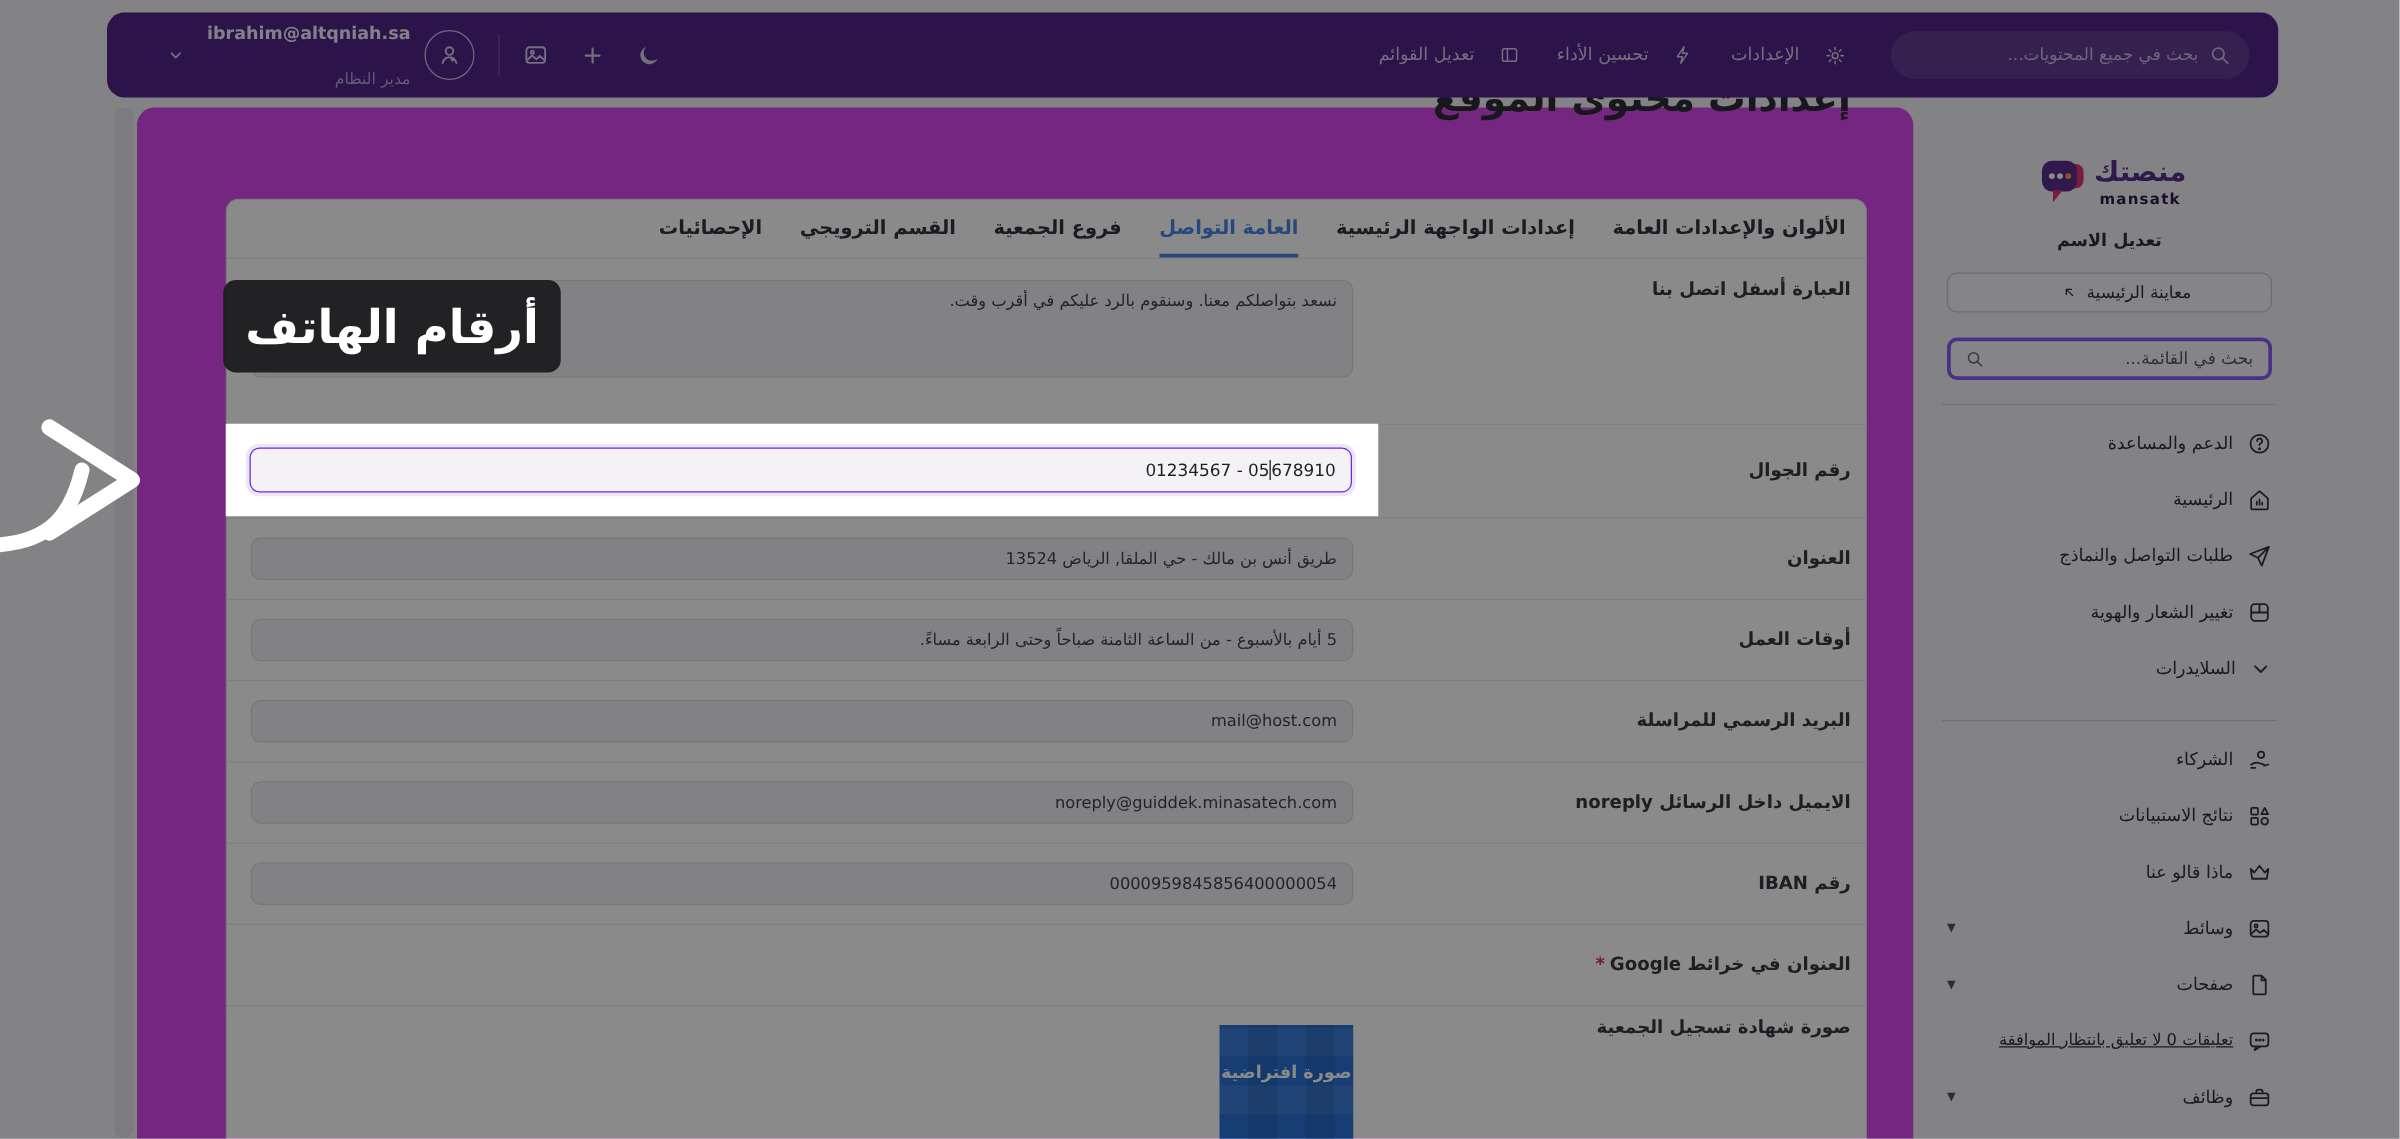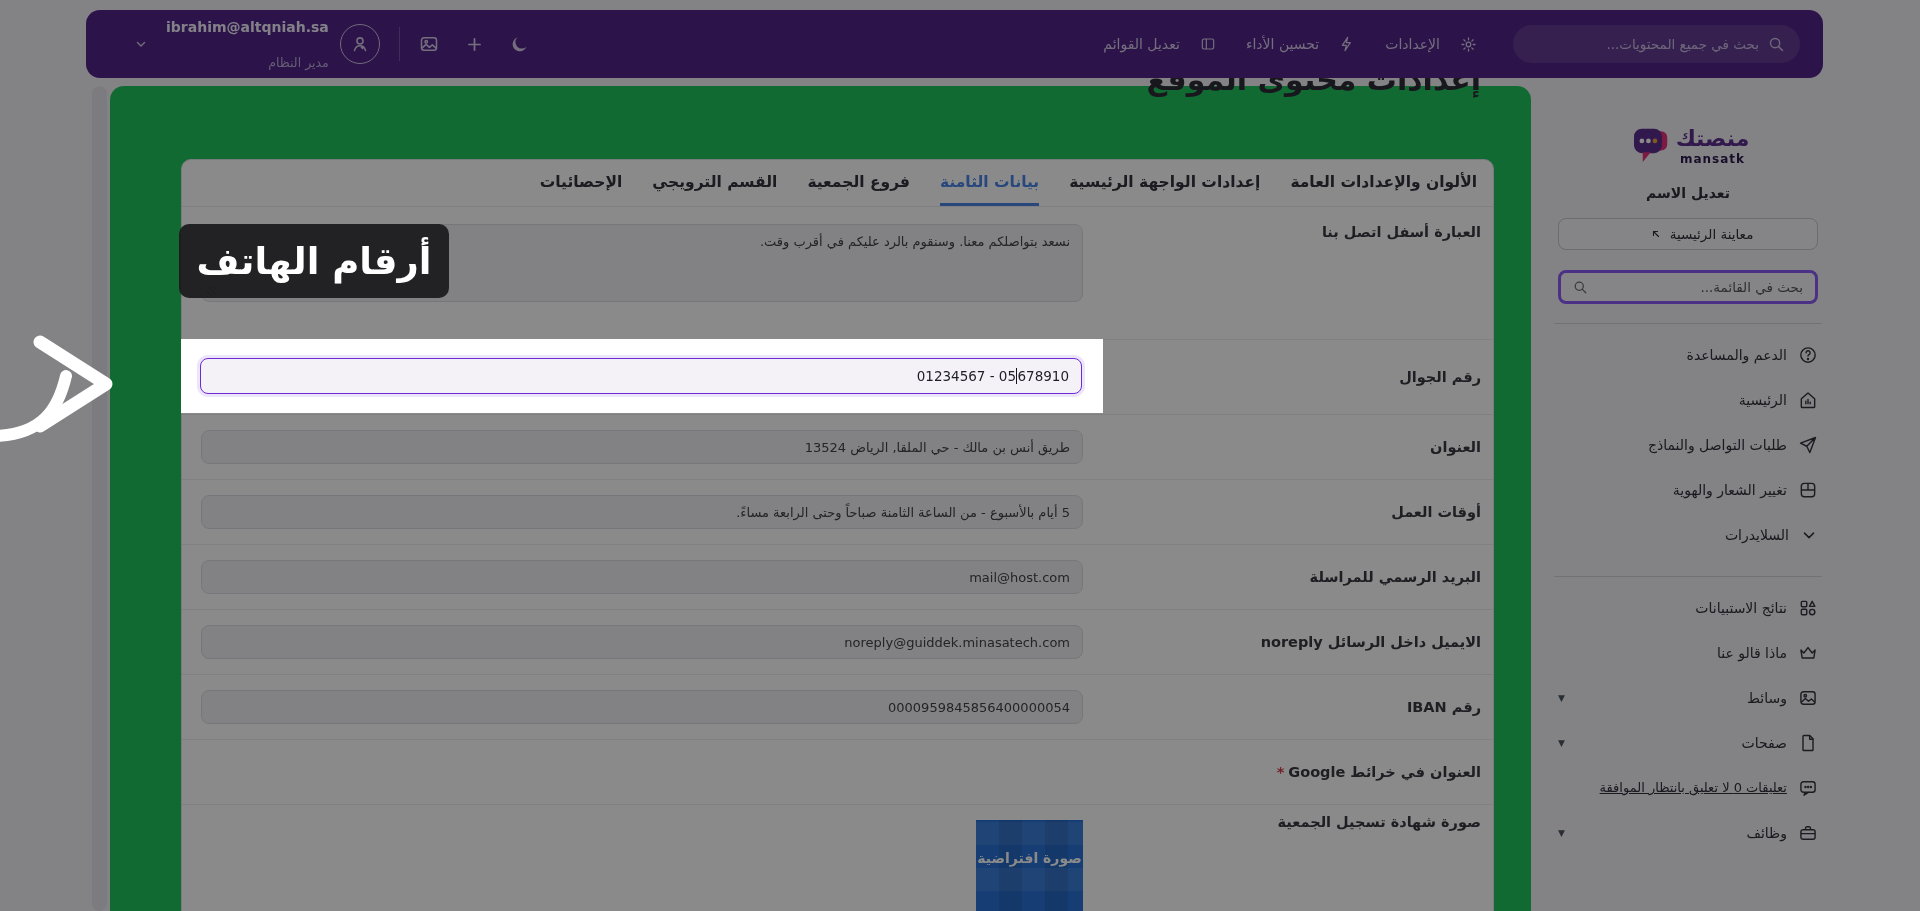--- a/index.html
+++ b/index.html
@@ -44,21 +44,21 @@
   .sb-search .mag { margin-inline-start:auto; color:#6a6a75; }
   .sb-div { height:1px; background:#d2d2d9; margin:19px -4px 8px; }
   .sb-item { display:flex; align-items:center; gap:11px; height:45px; font-size:14px;
     color:#30303b; font-weight:500; cursor:pointer; }
   .sb-item .sb-ico { color:#33333e; flex:none; }
   .tri { margin-inline-start:auto; font-size:9px; color:#4a5560; }
   .sb-item.small-label { font-size:13px;text-decoration:underline; }
 
   
   .card { position:absolute; top:86px; left:110px; width:1421px; height:825px;
-    background:#22c55e; border-radius:14px 14px 0 0; z-index:2; }
+    background:#d946ef; border-radius:14px 14px 0 0; z-index:2; }
   .card-heading { position:absolute; top:-24px; right:50px; font-size:30px; font-weight:bold;
     color:#2c2c36; white-space:nowrap; }
   .scroll-strip { position:absolute; top:86px; left:92px; width:15px; height:825px;
     background:#e6e6ec; border-radius:8px; z-index:2; }
 
   .panel { position:absolute; top:73px; right:37px; left:71px; bottom:-20px;
     border:1px solid #e4e3ea; border-radius:10px; background:#fff; }
   .tabs { display:flex; align-items:stretch; height:47px; border-bottom:1px solid #eaeaef;
     padding:0 16px; gap:30px; font-weight:bold; font-size:15.5px; color:#33333e; }
   .tab { display:flex; align-items:center; border-bottom:3px solid transparent; cursor:pointer; white-space:nowrap; }
@@ -273,20 +273,29 @@
       <span class="ico sb-ico">
         <svg width="18" height="18" viewBox="0 0 24 24" fill="none" stroke="currentColor" stroke-width="2" stroke-linecap="round" stroke-linejoin="round">
             <path d="M6 9.5l6 6 6-6"></path>
           </svg>
       </span>
       <span>السلايدرات</span>
     </div>
 
     <div class="sb-div"></div>
 
+    <div class="sb-item">
+      <span class="ico sb-ico">
+        <svg width="20" height="20" viewBox="0 0 24 24" fill="none" stroke="currentColor" stroke-width="1.7" stroke-linecap="round">
+            <circle cx="13.5" cy="7" r="3"></circle>
+            <path d="M4 16.5c2.6-2.1 5.3-2.6 8.3-1.4l3.9 1.4M16.5 17.5l4-1.2M4 19.5h4"></path>
+          </svg>
+      </span>
+      <span>الشركاء</span>
+    </div>
 
     <div class="sb-item">
       <span class="ico sb-ico">
         <svg width="20" height="20" viewBox="0 0 24 24" fill="none" stroke="currentColor" stroke-width="1.7" stroke-linejoin="round">
             <rect x="4" y="4" width="6.5" height="6.5" rx="1.2"></rect>
             <path d="M17 4l3.2 6h-6.4z"></path>
             <rect x="4" y="13.5" width="6.5" height="6.5" rx="1.2"></rect>
             <circle cx="17" cy="16.8" r="3.2"></circle>
           </svg>
       </span>
@@ -352,21 +361,21 @@
 
   <div class="scroll-strip"></div>
 
   <div class="card">
     <div class="card-heading">إعدادات محتوى الموقع</div>
 
     <div class="panel">
       <div class="tabs">
         <div class="tab">الألوان والإعدادات العامة</div>
         <div class="tab">إعدادات الواجهة الرئيسية</div>
-        <div class="tab active">بيانات الثامنة</div>
+        <div class="tab active">العامة التواصل</div>
         <div class="tab">فروع الجمعية</div>
         <div class="tab">القسم الترويجي</div>
         <div class="tab">الإحصائيات</div>
       </div>
 
       <div class="form-row row-ta">
         <div class="row-label">العبارة أسفل اتصل بنا</div>
         <div class="ta-wrap">
           <div class="ta-text">نسعد بتواصلكم معنا. وسنقوم بالرد عليكم في أقرب وقت.</div>
         </div>

